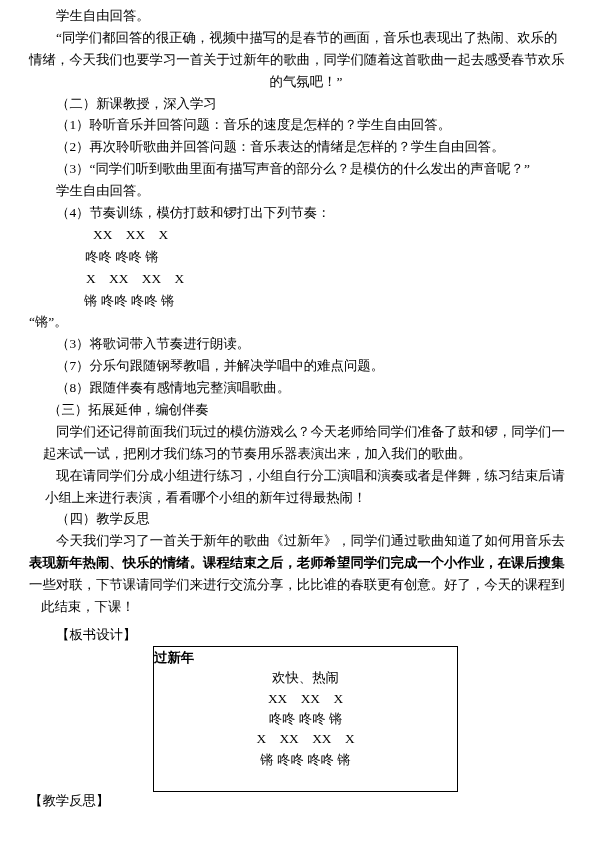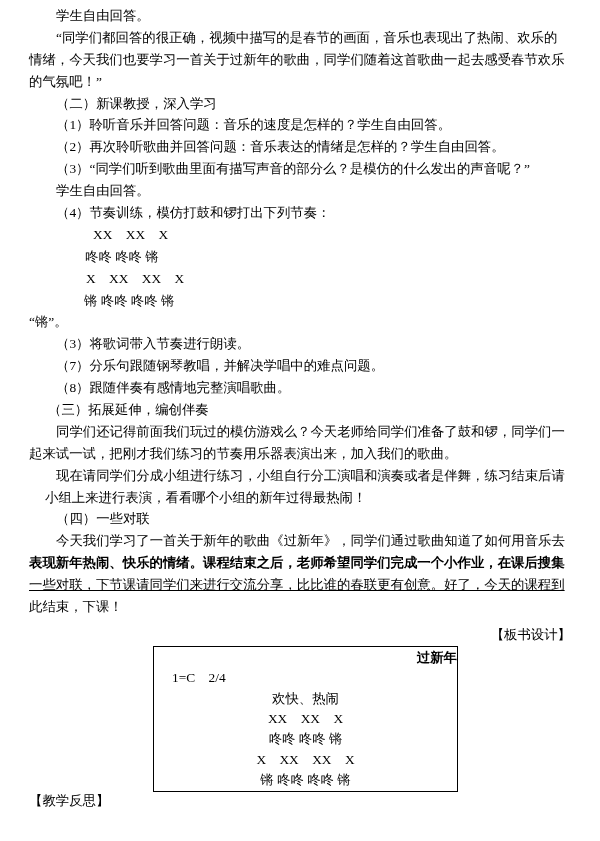--- a/index.html
+++ b/index.html
@@ -34,21 +34,21 @@
     box-sizing: border-box;
     overflow: hidden;
   }
   .bline {
     height: 20.4px;
     line-height: 20.4px;
     font-size: 13.4px;
     white-space: pre;
   }
   .btitle {
-    text-align: right;
+    text-align: left;
     font-weight: bold;
     margin-top: 1px;
   }
   .bkey {
     padding-left: 18px;
   }
   .bcenter {
     text-align: center;
   }
   .footer-clip {
@@ -58,51 +58,50 @@
 </head>
 <body>
 
 <div class="doc">
 
   <div>
 
   <div class="line" style="margin-left: 27px;">学生自由回答。</div>
       <div class="line" style="margin-left: 27px;">“同学们都回答的很正确，视频中描写的是春节的画面，音乐也表现出了热闹、欢乐的</div>
       <div class="line" style="margin-left: 0px;">情绪，今天我们也要学习一首关于过新年的歌曲，同学们随着这首歌曲一起去感受春节欢乐</div>
-      <div class="line" style="margin-left: 0px;">的气氛吧！”</div>
+      <div class="line" style="margin-left: 12px; text-align: center;">的气氛吧！”</div>
       <div class="line" style="margin-left: 27px;">（二）新课教授，深入学习</div>
       <div class="line" style="margin-left: 27px;">（1）聆听音乐并回答问题：音乐的速度是怎样的？学生自由回答。</div>
       <div class="line" style="margin-left: 27px;">（2）再次聆听歌曲并回答问题：音乐表达的情绪是怎样的？学生自由回答。</div>
       <div class="line" style="margin-left: 27px;">（3）“同学们听到歌曲里面有描写声音的部分么？是模仿的什么发出的声音呢？”</div>
       <div class="line" style="margin-left: 27px;">学生自由回答。</div>
       <div class="line" style="margin-left: 27px;">（4）节奏训练，模仿打鼓和锣打出下列节奏：</div>
       <div class="line" style="margin-left: 64px;">XX　XX　X</div>
       <div class="line" style="margin-left: 56px;">咚咚 咚咚 锵</div>
       <div class="line" style="margin-left: 57px;">X　XX　XX　X</div>
       <div class="line" style="margin-left: 55px;">锵 咚咚 咚咚 锵</div>
       <div class="line" style="margin-left: 0px;">“锵”。</div>
       <div class="line" style="margin-left: 27px;">（3）将歌词带入节奏进行朗读。</div>
       <div class="line" style="margin-left: 27px;">（7）分乐句跟随钢琴教唱，并解决学唱中的难点问题。</div>
       <div class="line" style="margin-left: 27px;">（8）跟随伴奏有感情地完整演唱歌曲。</div>
       <div class="line" style="margin-left: 19px;">（三）拓展延伸，编创伴奏</div>
       <div class="line" style="margin-left: 27px;">同学们还记得前面我们玩过的模仿游戏么？今天老师给同学们准备了鼓和锣，同学们一</div>
-      <div class="line" style="margin-left: 0px;">起来试一试，把刚才我们练习的节奏用乐器表演出来，加入我们的歌曲。</div>
+      <div class="line" style="margin-left: 14px;">起来试一试，把刚才我们练习的节奏用乐器表演出来，加入我们的歌曲。</div>
       <div class="line" style="margin-left: 27px;">现在请同学们分成小组进行练习，小组自行分工演唱和演奏或者是伴舞，练习结束后请</div>
       <div class="line" style="margin-left: 16px;">小组上来进行表演，看看哪个小组的新年过得最热闹！</div>
-      <div class="line" style="margin-left: 27px;">（四）一些对联</div>
+      <div class="line" style="margin-left: 27px;">（四）教学反思</div>
       <div class="line" style="margin-left: 27px;">今天我们学习了一首关于新年的歌曲《过新年》，同学们通过歌曲知道了如何用音乐去</div>
       <div class="line" style="margin-left: 0px; font-weight: bold;">表现新年热闹、快乐的情绪。课程结束之后，老师希望同学们完成一个小作业，在课后搜集</div>
-      <div class="line" style="margin-left: 0px; text-decoration: underline;">一些对联，下节课请同学们来进行交流分享，比比谁的春联更有创意。好了，今天的课程到</div>
-      <div class="line" style="margin-left: 0px;">此结束，下课！</div>
-      <div class="line" style="margin-left: 27px; margin-top: 6px; text-align: right;">【板书设计】</div>
+      <div class="line" style="margin-left: 0px;">一些对联，下节课请同学们来进行交流分享，比比谁的春联更有创意。好了，今天的课程到</div>
+      <div class="line" style="margin-left: 12px;">此结束，下课！</div>
+      <div class="line" style="margin-left: 27px; margin-top: 6px;">【板书设计】</div>
     </div>
 
   <div class="board">
     <div class="bline btitle">过新年</div>
-    <div class="bline bkey">1=C　2/4</div>
     <div>
 
     <div class="bline bcenter">欢快、热闹</div>
         <div class="bline bcenter">XX　XX　X</div>
         <div class="bline bcenter">咚咚 咚咚 锵</div>
         <div class="bline bcenter">X　XX　XX　X</div>
         <div class="bline bcenter">锵 咚咚 咚咚 锵</div>
       </div>
   </div>
 

